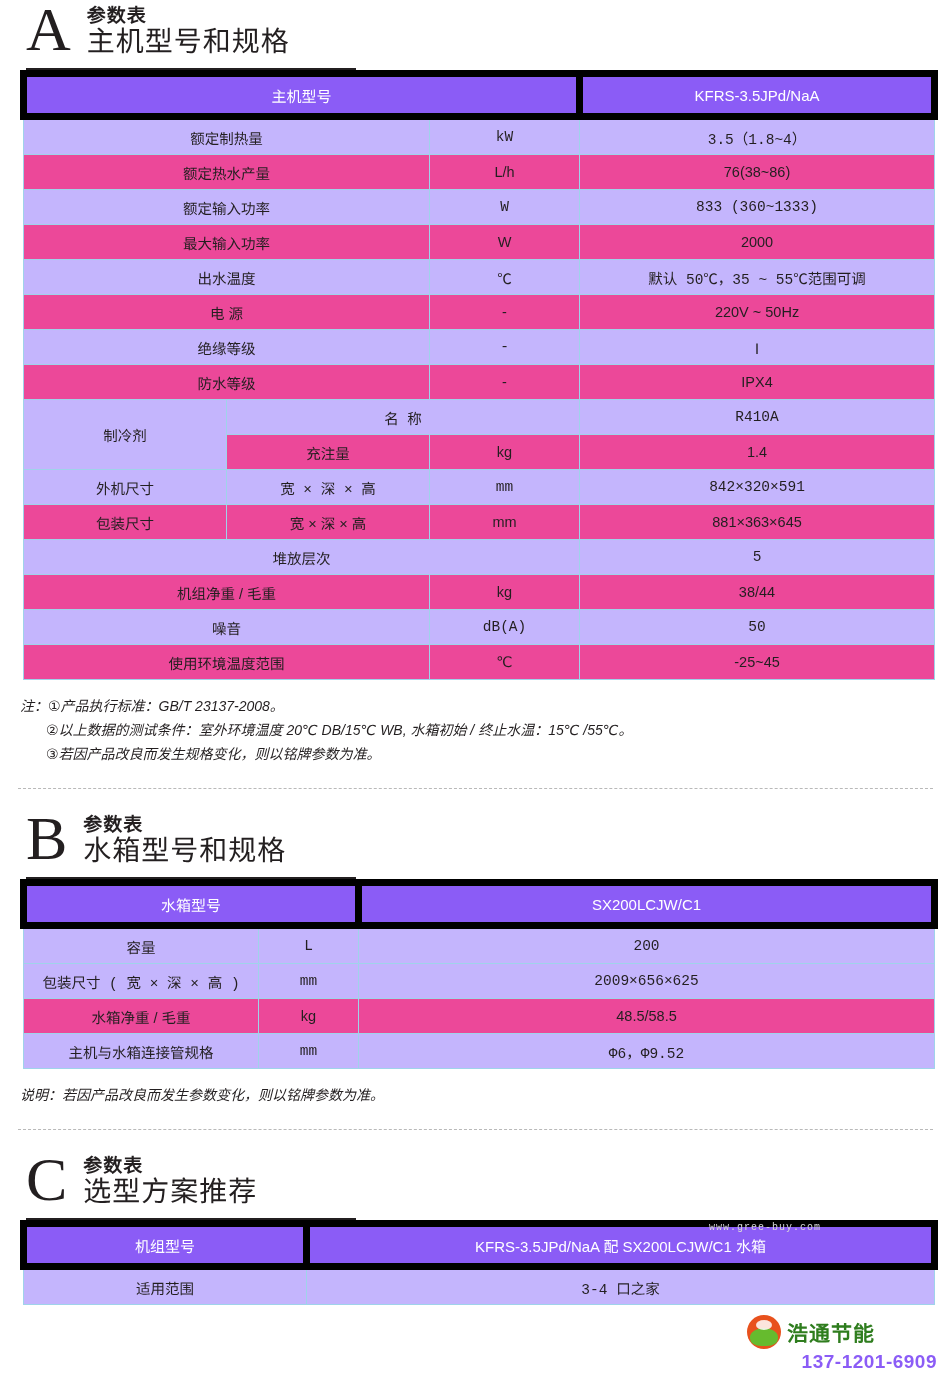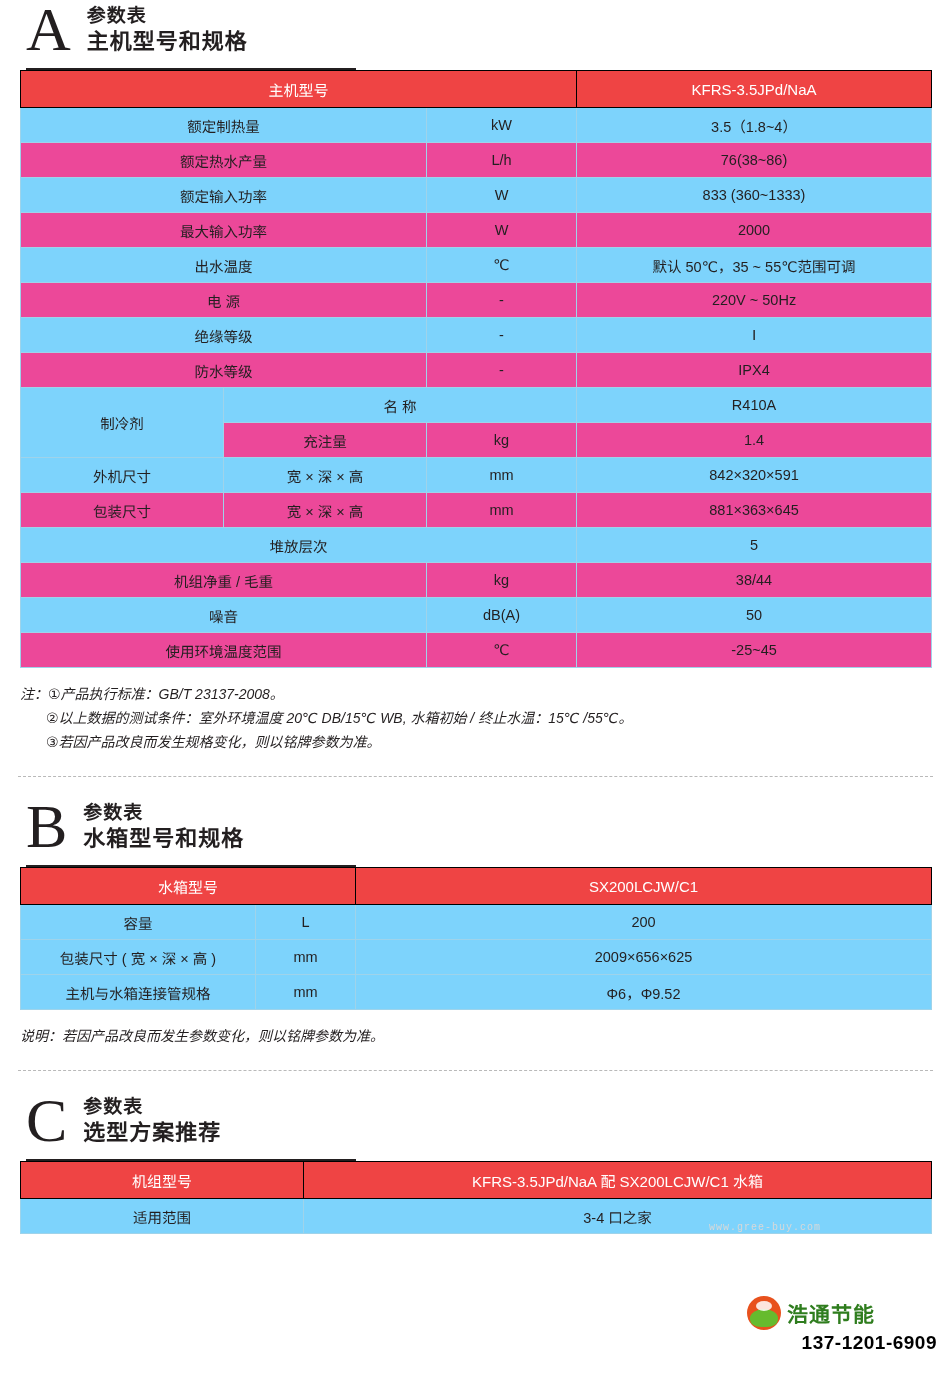--- a/index.html
+++ b/index.html
@@ -42,22 +42,22 @@
   .head-texts {
     padding-bottom: 4px;
   }
   .head-line1 {
     font-size: 19px;
     font-weight: bold;
     letter-spacing: 1px;
     line-height: 25px;
   }
   .head-line2 {
-    font-size: 22px;
-    font-weight: bold;
+    font-size: 28px;
+    font-weight: normal;
     letter-spacing: 1px;
     line-height: 28px;
     text-align: right;
   }
   .head-underline {
     width: 330px;
     height: 2px;
     background: #231f20;
     margin: 2px 0 0 26px;
   }
@@ -70,32 +70,33 @@
   }
   table.spec td {
     border: 1px solid #9fd3ea;
     text-align: center;
     vertical-align: middle;
     height: 30px;
     padding: 2px 4px;
     color: #231f20;
   }
   table.spec tr.header td {
-    background: #ef4444;
+    background: #8b5cf6;
     color: #ffffff;
     font-weight: normal;
     height: 32px;
-    border: 1px solid #000000;
+    border: 7px solid #000000;
     font-size: 15px;
   }
   table.spec tr.alt td {
     background: #ec4899;
   }
   table.spec tr.plain td {
-    background: #7dd3fc;
+    background: #c4b5fd;
+    font-family: Liberation Mono, monospace;
   }
 
   #table-a {
     width: 911px;
     margin: 0 20px;
   }
   #table-b {
     width: 911px;
     margin: 0 20px;
     border-radius: 24px;
@@ -133,21 +134,21 @@
     right: 130px;
     top: 1222px;
     font-family: "Liberation Mono", "DejaVu Sans Mono", monospace;
     font-size: 10px;
     color: #d8d8d8;
     letter-spacing: 1px;
   }
   .logo-box {
     position: absolute;
     right: 14px;
-    bottom: 22px;
+    bottom: 3px;
     width: 190px;
     height: 56px;
   }
   .logo-row {
     display: flex;
     align-items: center;
     gap: 6px;
   }
   .logo-mark {
     width: 34px;
@@ -183,21 +184,21 @@
     font-size: 21px;
     font-weight: bold;
     color: #2f7d1e;
     letter-spacing: 1px;
   }
   .logo-phone {
     margin-top: 2px;
     font-family: "Liberation Sans", sans-serif;
     font-size: 19px;
     font-weight: bold;
-    color: #000000;
+    color: #8b5cf6;
     letter-spacing: 0.5px;
     text-align: right;
   }
 </style>
 </head>
 <body>
 
 <div class="page">
 
   <div class="section-head">
@@ -340,20 +341,25 @@
       <tr class="plain">
         <td>容量</td>
         <td>L</td>
         <td>200</td>
       </tr>
       <tr class="plain">
         <td>包装尺寸 ( 宽 × 深 × 高 )</td>
         <td>mm</td>
         <td>2009×656×625</td>
       </tr>
+      <tr class="alt">
+        <td>水箱净重 / 毛重</td>
+        <td>kg</td>
+        <td>48.5/58.5</td>
+      </tr>
       <tr class="plain">
         <td>主机与水箱连接管规格</td>
         <td>mm</td>
         <td>Φ6，Φ9.52</td>
       </tr>
     </tbody>
   </table>
 
   <div class="notes">
     <div>说明：若因产品改良而发生参数变化，则以铭牌参数为准。</div>

